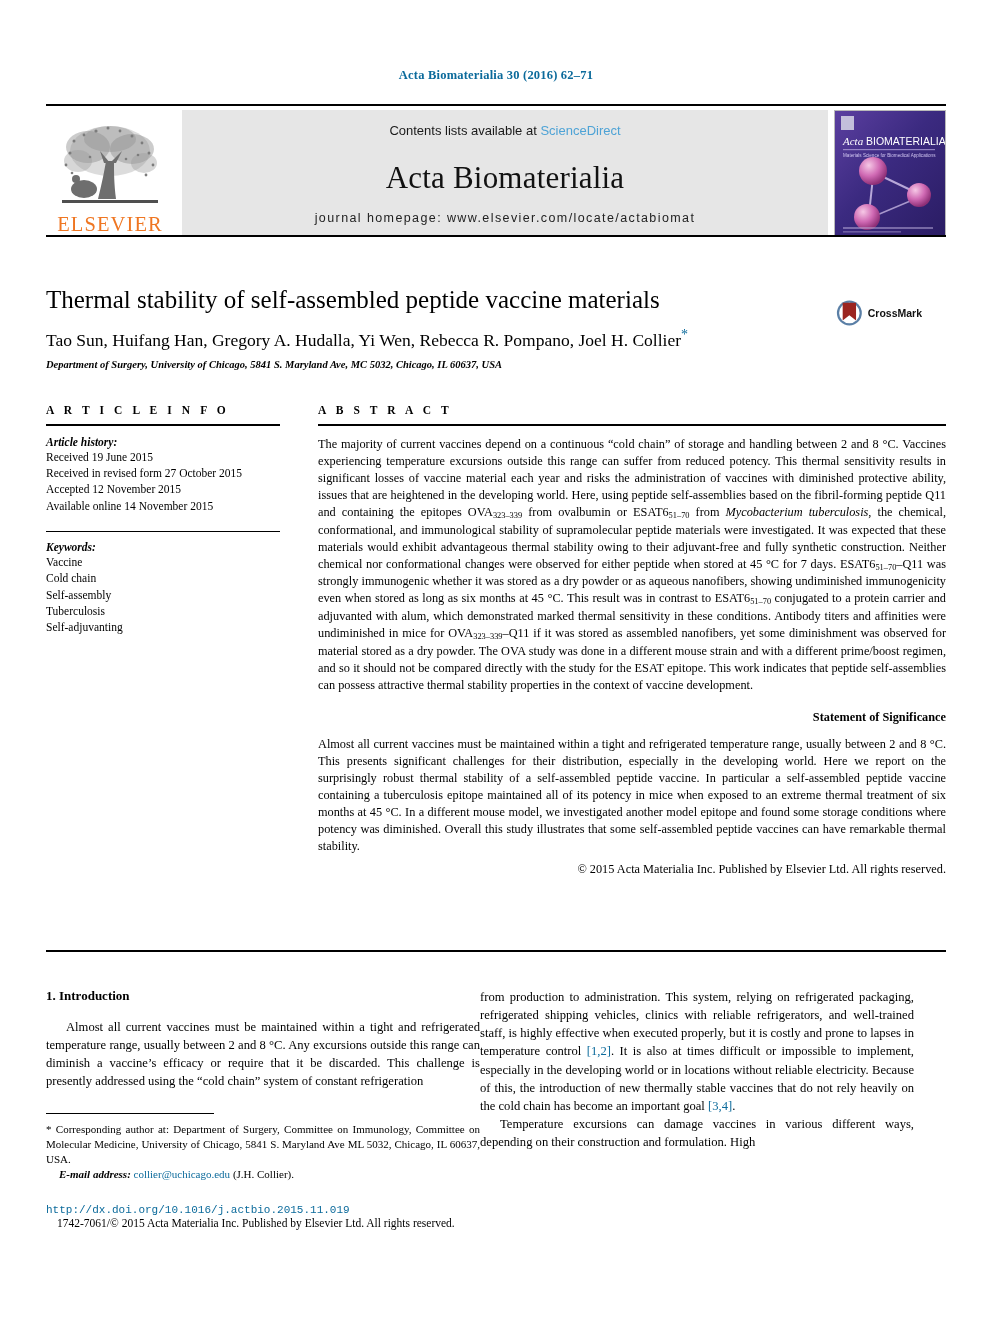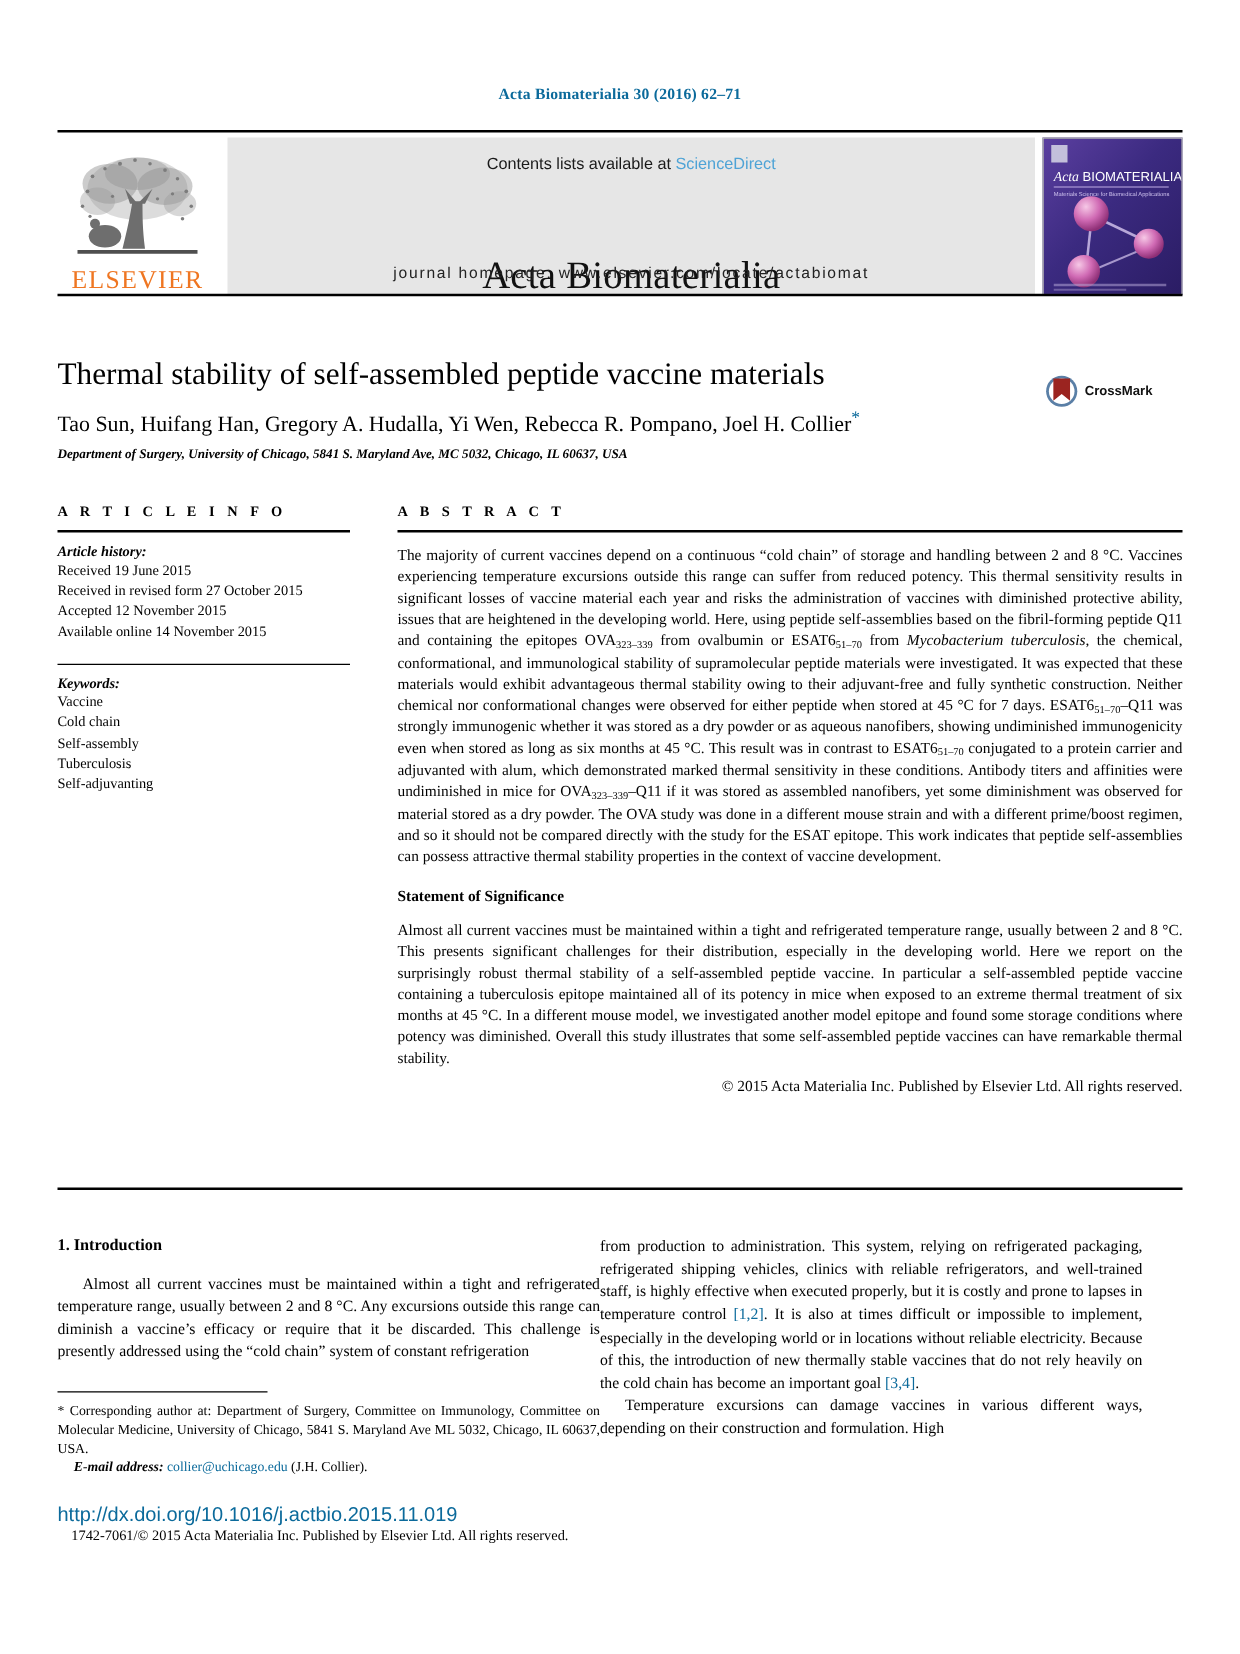--- a/index.html
+++ b/index.html
@@ -58,21 +58,20 @@
     margin-top: 1px;
   }
   .masthead-center {
     flex: 1 1 auto;
     background: #e6e6e6;
     margin: 0 6px 0 8px;
     display: flex; flex-direction: column;
     align-items: center; justify-content: flex-start;
     padding-top: 13px;
     position: relative;
-    gap: 42px;
   }
   .contents-line {
     font-family: "Liberation Sans", sans-serif;
     font-size: 13px; color: #1a1a1a;
   }
   .contents-line .sd { color: #4ea3d6; }
   .journal-title {
     font-family: "Liberation Serif", serif;
     font-size: 31px;
     color: #111;
@@ -171,20 +170,21 @@
     font-size: 12.3px;
     line-height: 1.385;
     text-align: justify;
     margin: 0;
     color: #000;
   }
   .sos-head {
     font-family: "Liberation Serif", serif;
     font-weight: bold; font-size: 12.3px;
     margin: 16px 0 11px 0;
+    text-align: right;
   }
   .copyright {
     font-family: "Liberation Serif", serif;
     font-size: 12.3px;
     text-align: right;
     margin-top: 7px;
   }
   .band-rule-bottom {
     position: absolute; left: 46px; top: 950px; width: 900px; height: 1.6px; background: #000;
   }
@@ -211,22 +211,22 @@
   .footnote-rule { width: 168px; height: 1px; background: #000; margin: 22px 0 8px 0; }
   .footnote {
     font-family: "Liberation Serif", serif;
     font-size: 11px; line-height: 1.38; text-align: justify;
   }
   .footnote .indent { text-indent: 13px; display: block; }
   .footnote .email-label { font-style: italic; font-weight: bold; }
   .email-link { color: #0b6a9b; }
   .doi-block { margin-top: 22px; }
   .doi-link {
-    font-family: Liberation Sans, sans-serif;
-    font-size: 16px; color: #0b6a9b; display: block;
+    font-family: Liberation Mono, monospace;
+    font-size: 11px; color: #0b6a9b; display: block;
   }
   .issn-line { font-family: "Liberation Serif", serif; font-size: 11.5px; margin-top: 1px; margin-left: 11px; }
 
   sub { font-size: 0.68em; vertical-align: -0.28em; }
   em { font-style: italic; }
 </style>
 </head>
 <body>
 
 <div class="page">

